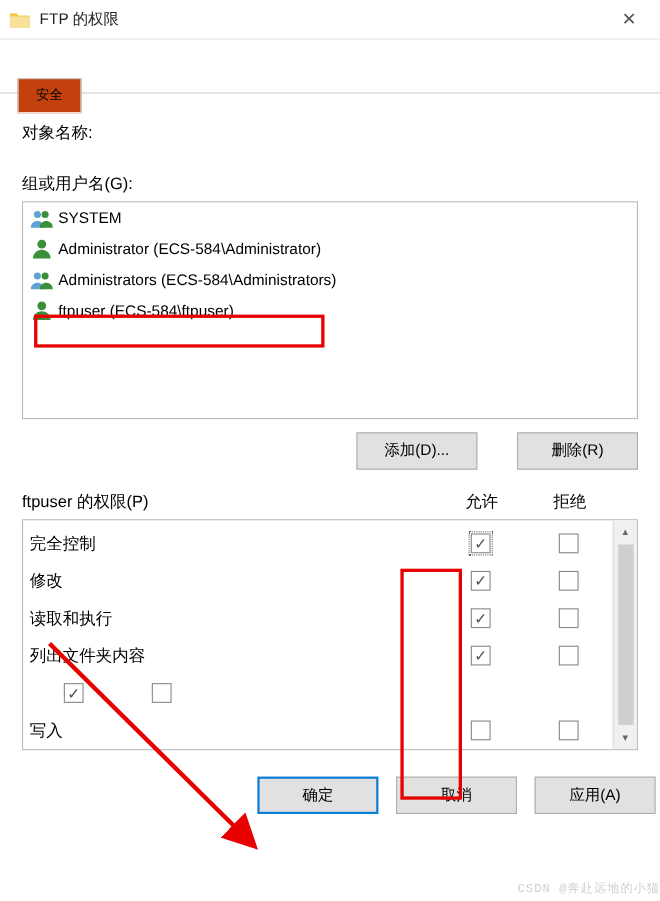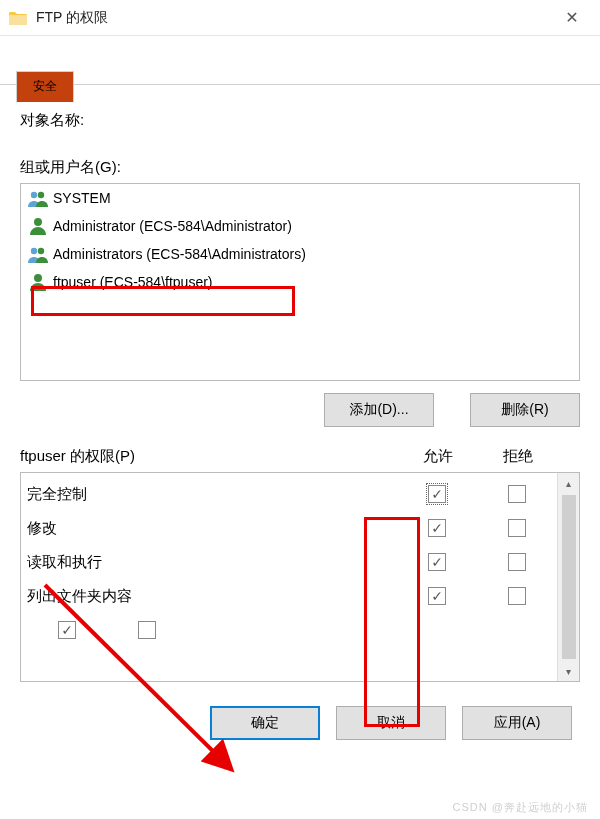--- a/index.html
+++ b/index.html
@@ -30,23 +30,23 @@
     .perm-scroll { flex:1; overflow:hidden; padding:4px 0 0 6px; }
     .perm-row { display:flex; align-items:center; height:34px; font-size:15px; }
     .perm-row .pname { flex:1; }
     .perm-row .pcol { width:80px; display:flex; justify-content:center; }
     .cb { width:18px; height:18px; border:1px solid #888; display:inline-flex; align-items:center; justify-content:center; background:#fff; }
     .cb.checked::after { content:"✓"; font-size:14px; color:#555; line-height:1; }
     .cb.focus { outline:1px dotted #666; outline-offset:1px; }
     .scrollbar { width:22px; background:#f0f0f0; border-left:1px solid #ddd; display:flex; flex-direction:column; align-items:center; }
     .scrollbar .arrow { width:100%; height:20px; display:flex; align-items:center; justify-content:center; color:#666; font-size:10px; cursor:pointer; }
     .scrollbar .thumb { width:14px; flex:1; background:#cfcfcf; margin:2px 0; }
-    .bottom-btns { display:flex; justify-content:flex-end; gap:16px; padding:16px 28px;text-align:right; }
+    .bottom-btns { display:flex; justify-content:flex-end; gap:16px; padding:16px 4px;text-align:right; }
     .arrow-annot { position:absolute; pointer-events:none; }
-    .watermark { position:absolute; right:12px; bottom:4px; font-size:11px; color:#cfcfcf; letter-spacing:1px; }
+    .watermark { position:absolute; right:0; bottom:4px; font-size:11px; color:#cfcfcf; letter-spacing:1px;font-family:Liberation Mono, monospace; }
   </style>
 </head>
 <body>
 
 <div class="titlebar">
   <span class="folder">
     <svg viewBox="0 0 20 16" width="20" height="16">
         <path fill="#f7c948" d="M1 3a1 1 0 011-1h5l2 2h9a1 1 0 011 1v9a1 1 0 01-1 1H2a1 1 0 01-1-1V3z"></path>
         <path fill="#f9e09b" d="M1 5h18v9a1 1 0 01-1 1H2a1 1 0 01-1-1V5z"></path>
       </svg>
@@ -155,20 +155,29 @@
           </span>
         </div>
         <div class="perm-row">
           <span class="pcol">
             <span class="cb checked"></span>
           </span>
           <span class="pcol">
             <span class="cb"></span>
           </span>
         </div>
+        <div class="perm-row" style="margin-bottom: -20px;">
+          <span class="pname">写入</span>
+          <span class="pcol">
+            <span class="cb"></span>
+          </span>
+          <span class="pcol">
+            <span class="cb"></span>
+          </span>
+        </div>
       </div>
     <div class="scrollbar">
       <div class="arrow">▴</div>
       <div class="thumb"></div>
       <div class="arrow">▾</div>
     </div>
   </div>
 
 </div>
 

